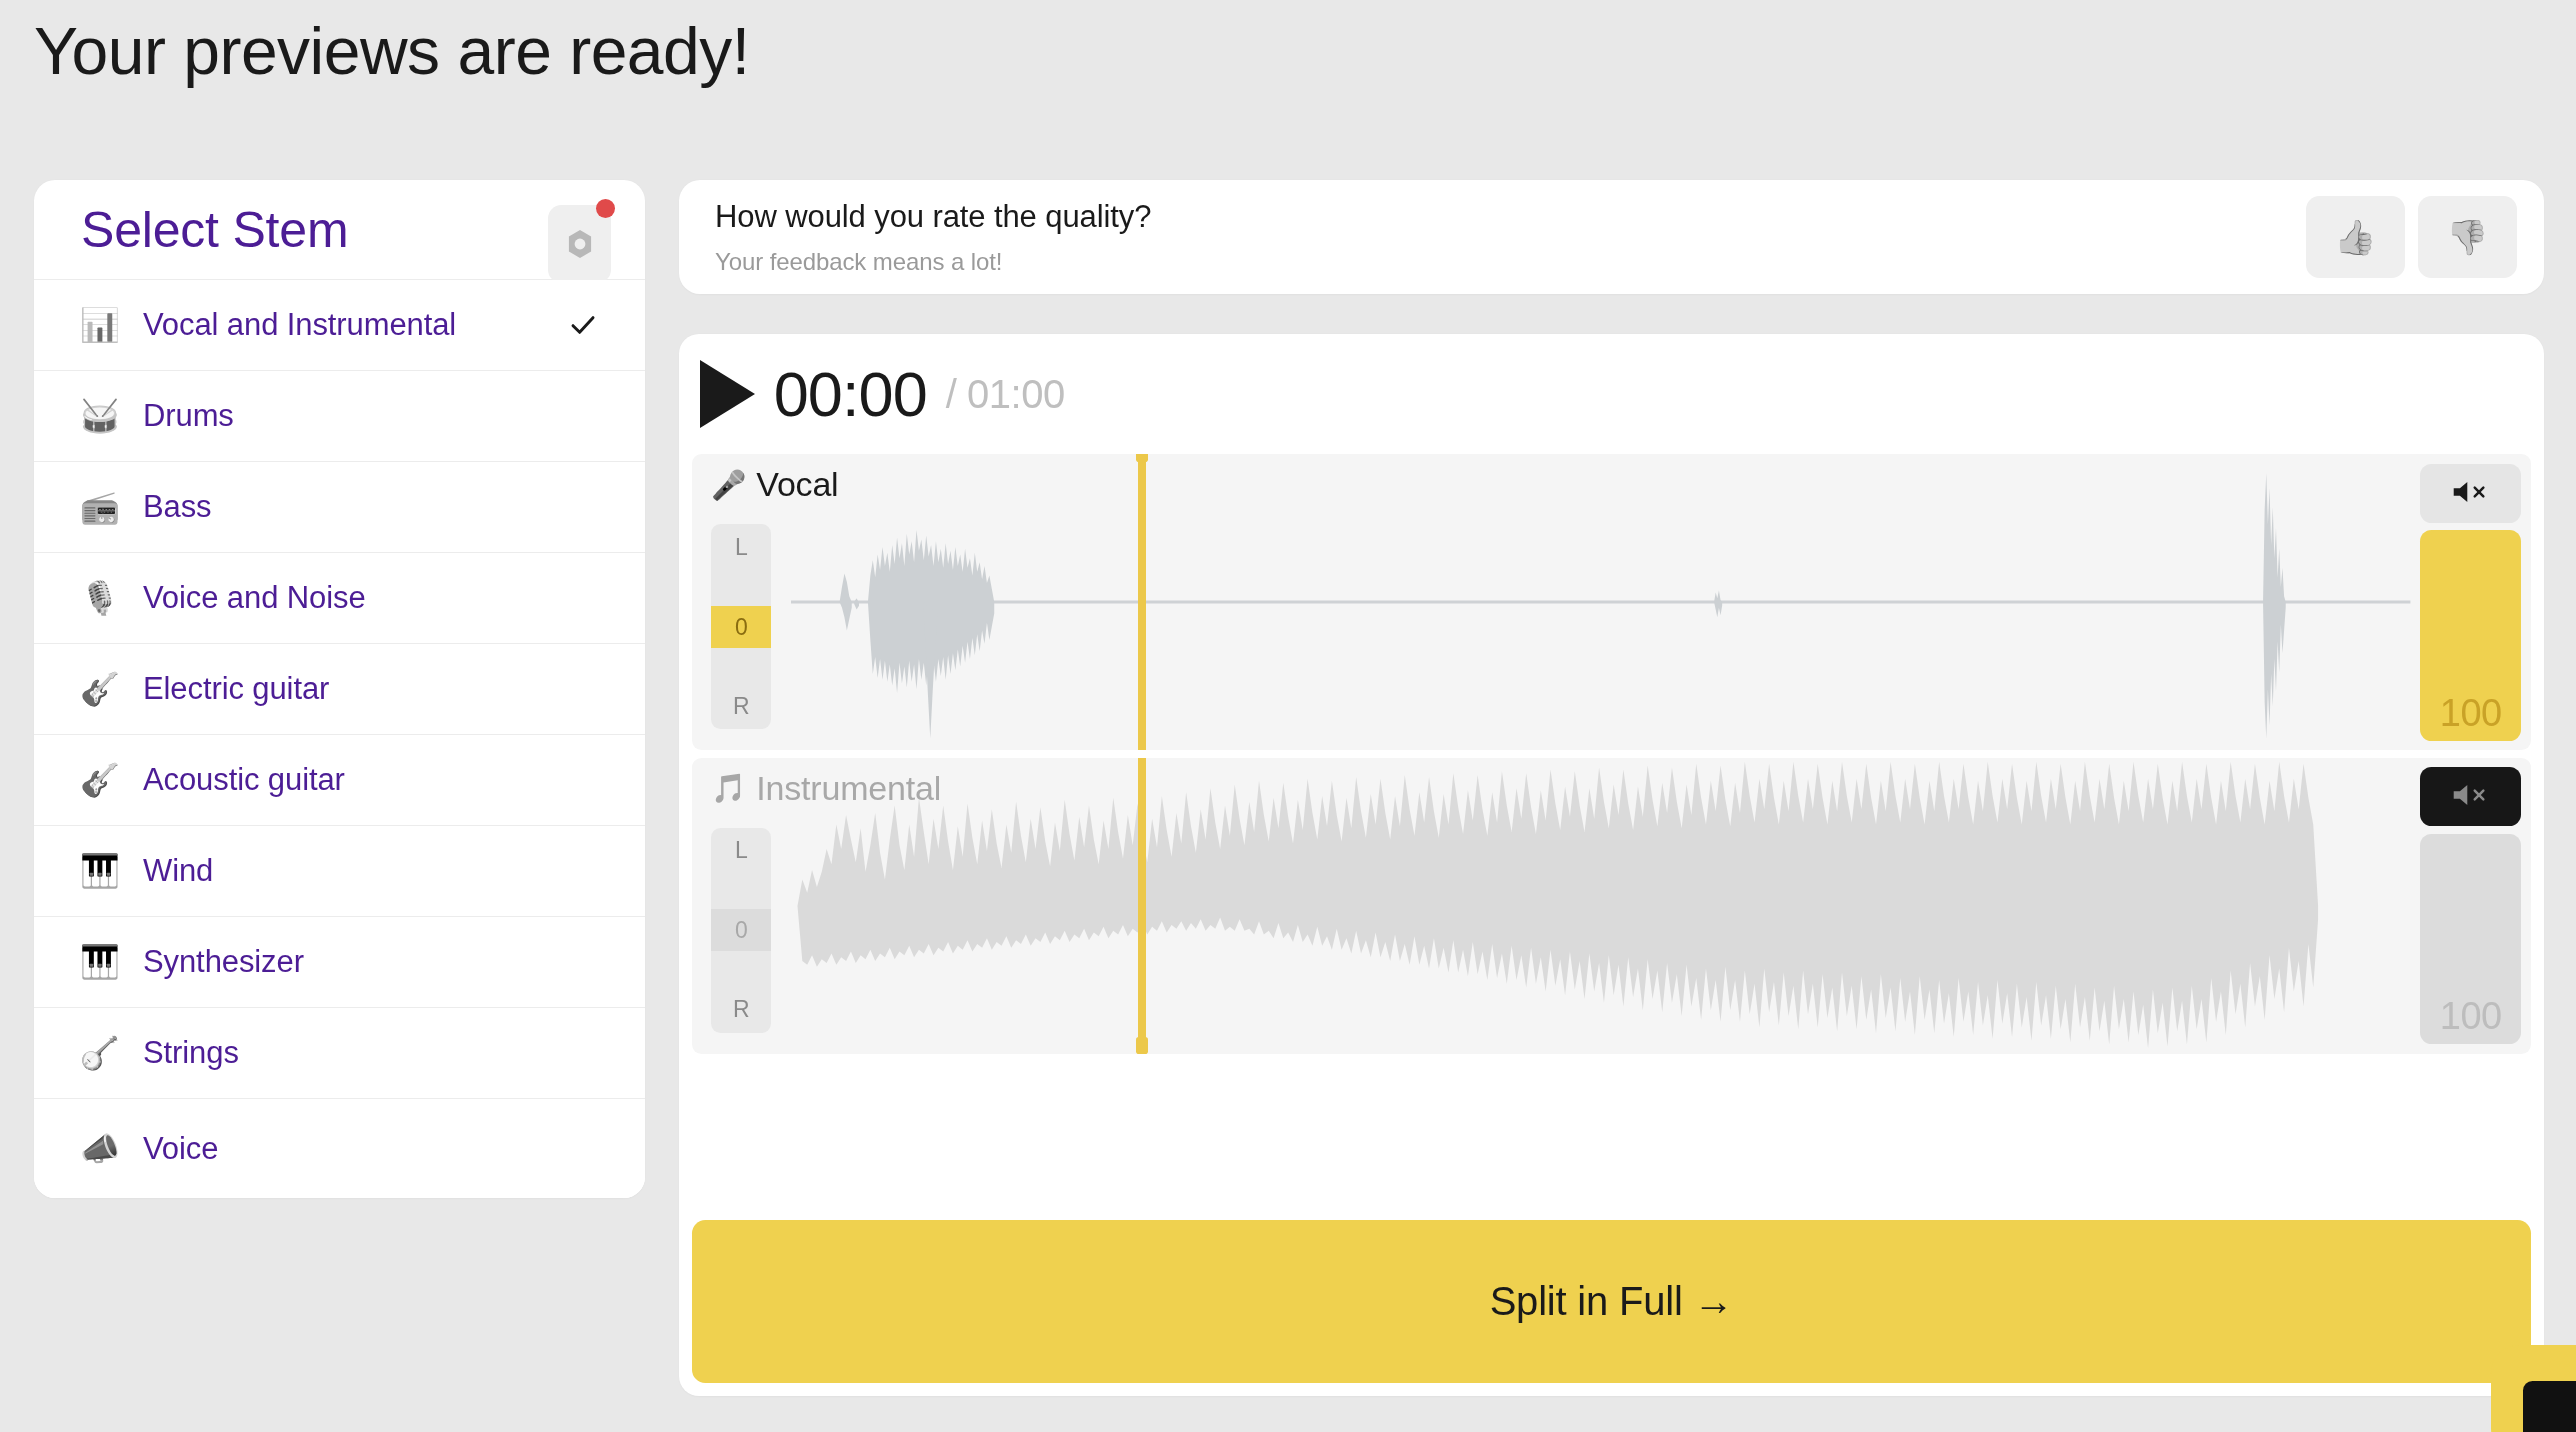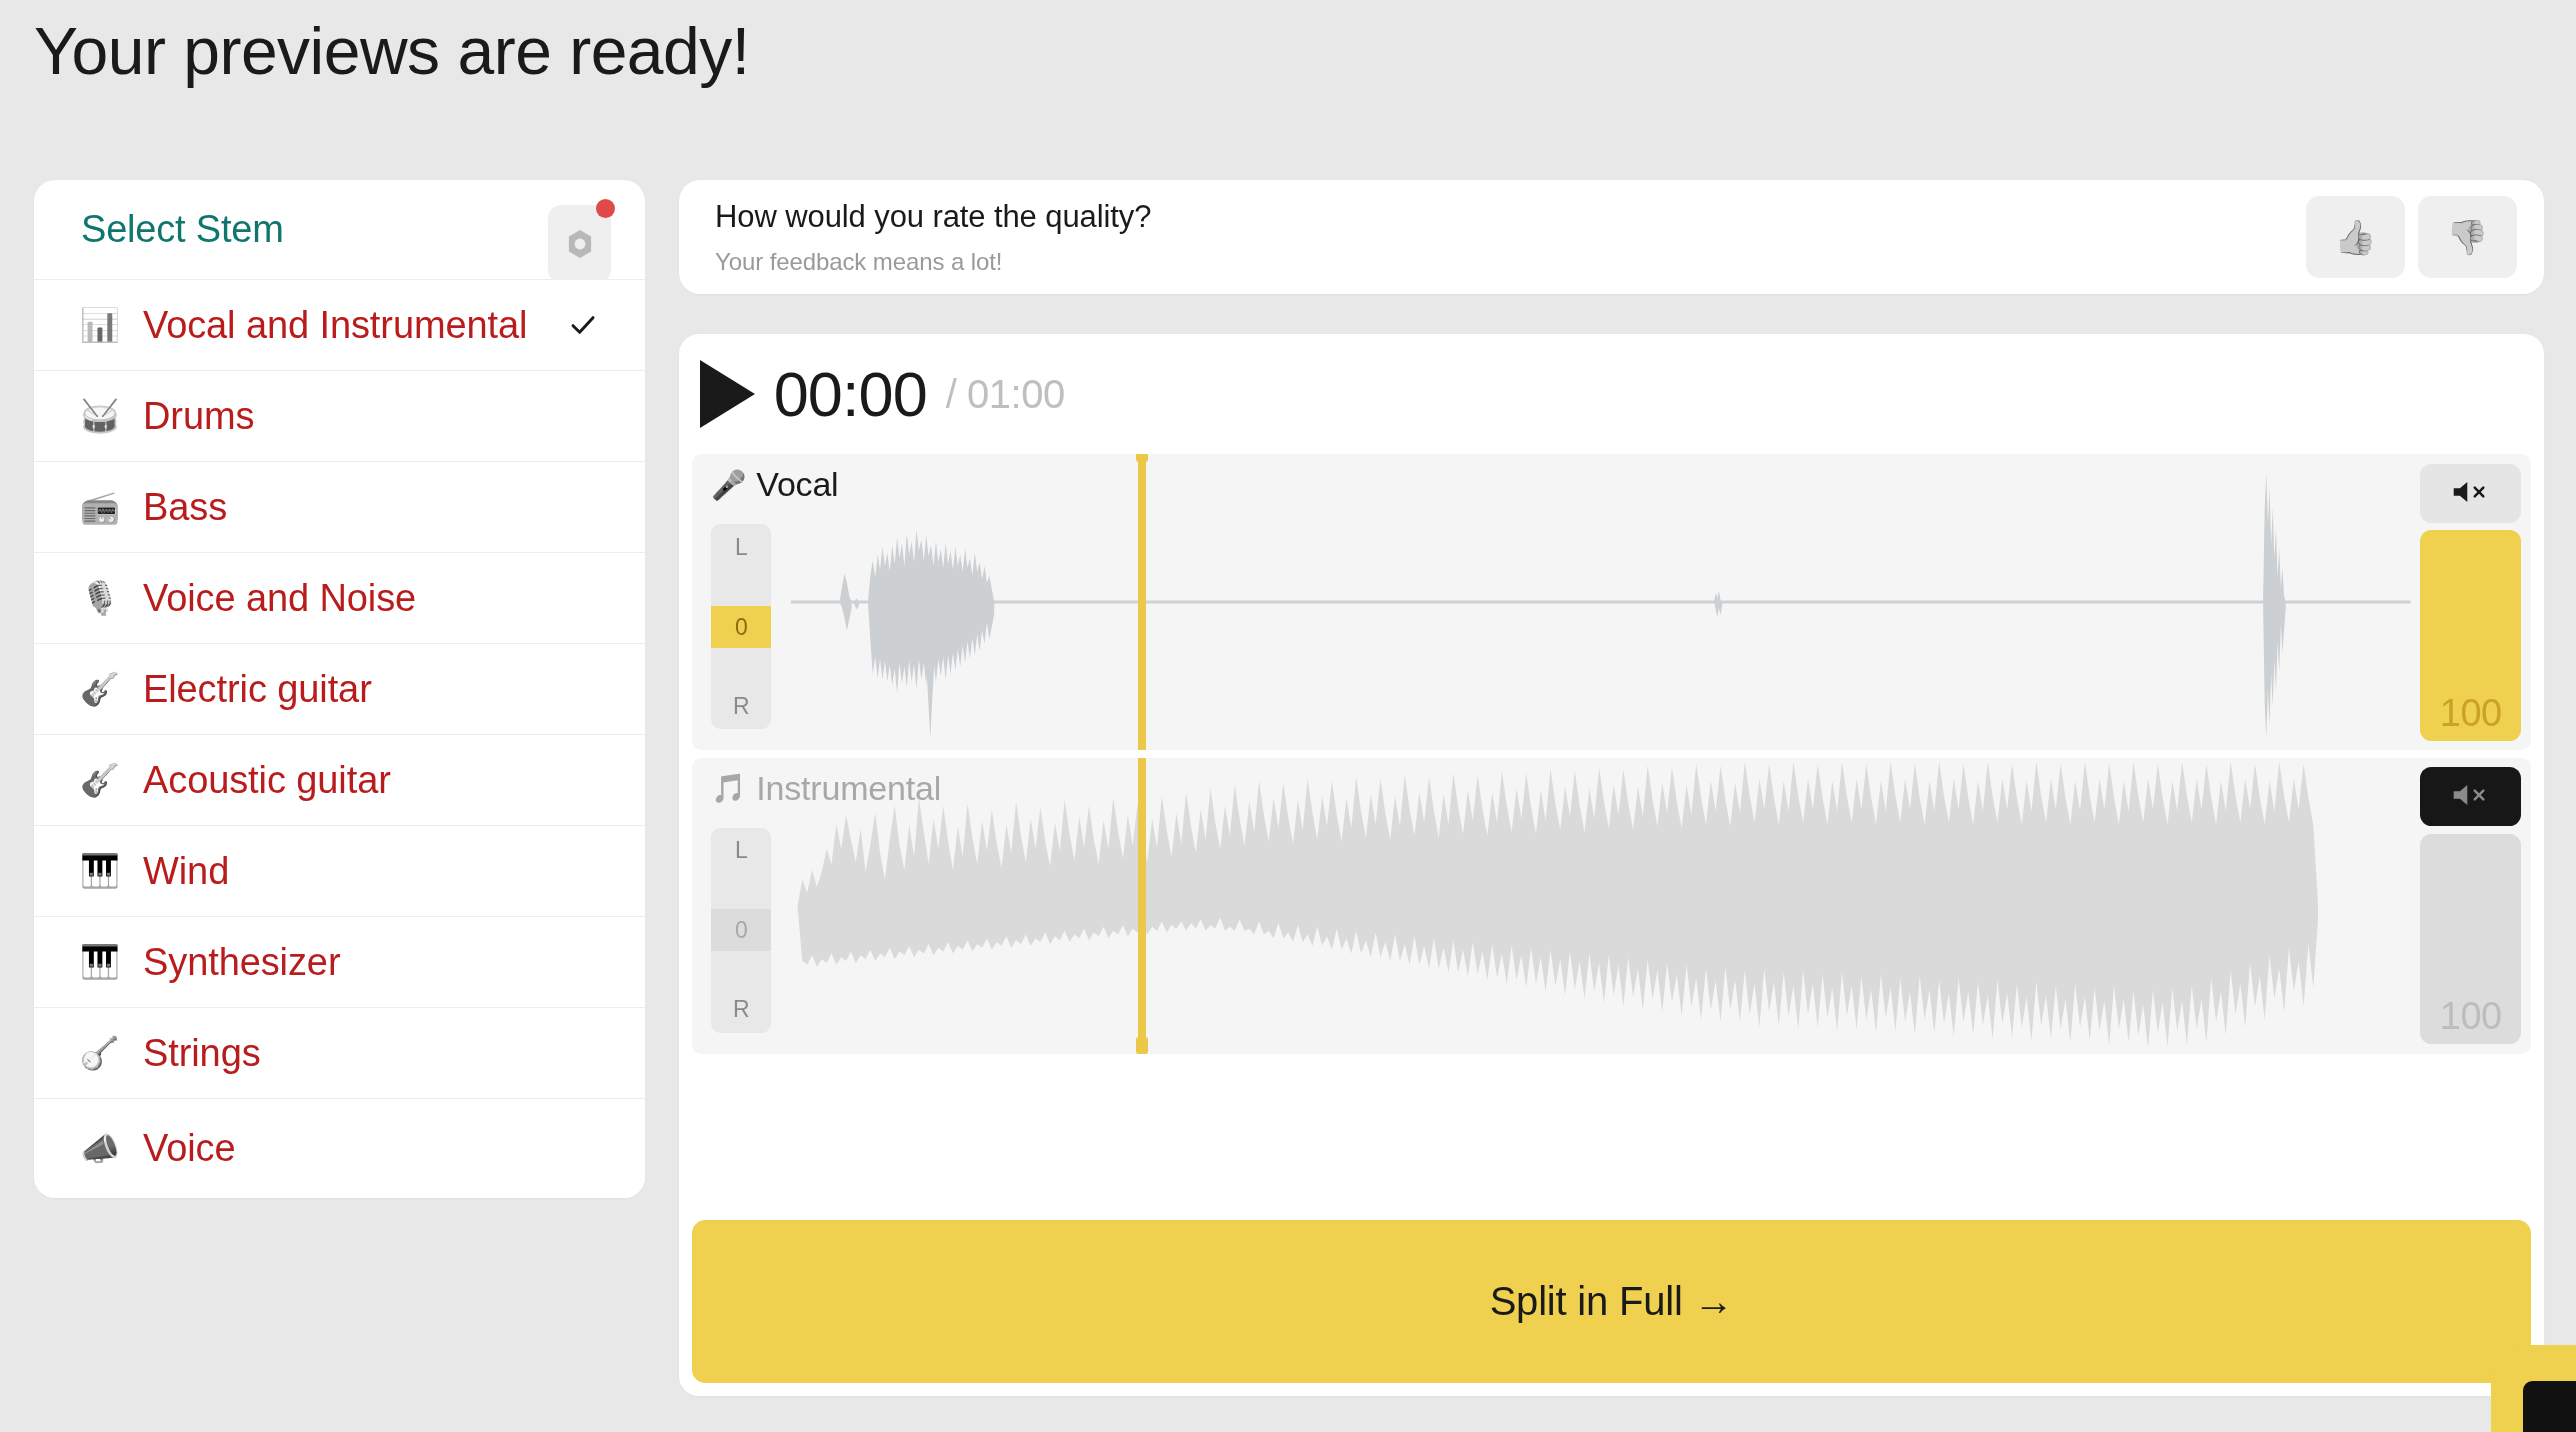--- a/index.html
+++ b/index.html
@@ -42,23 +42,23 @@
     box-shadow: 0 0.9px 1.9px rgba(0,0,0,0.03);
   }
   .sidebar-header {
     position: relative;
     height: 99px;
     display: flex;
     align-items: center;
     padding: 0 34px 0 47px;
   }
   .sidebar-title {
-    font-size: 38px;
+    font-size: 50px;
     font-weight: 400;
-    color: #0f766e;
+    color: #4c1d95;
     letter-spacing: -0.2px;
   }
   .settings-wrap {
     position: absolute;
     right: 34px;
     top: 25px;
     width: 63px;
     height: 78px;
   }
   .settings-btn {
@@ -100,22 +100,22 @@
     width: 44px;
     font-size: 32px;
     line-height: 1;
     flex: 0 0 44px;
     text-align: center;
     filter: grayscale(1);
     color: #222;
   }
   .stem-label {
     margin-left: 21px;
-    font-size: 38px;
-    color: #b91c1c;
+    font-size: 31px;
+    color: #4c1d95;
     letter-spacing: -0.1px;
   }
   .stem-check {
     position: absolute;
     right: 46px;
     top: 50%;
     transform: translateY(-50%);
     width: 32px;
     height: 32px;
   }

